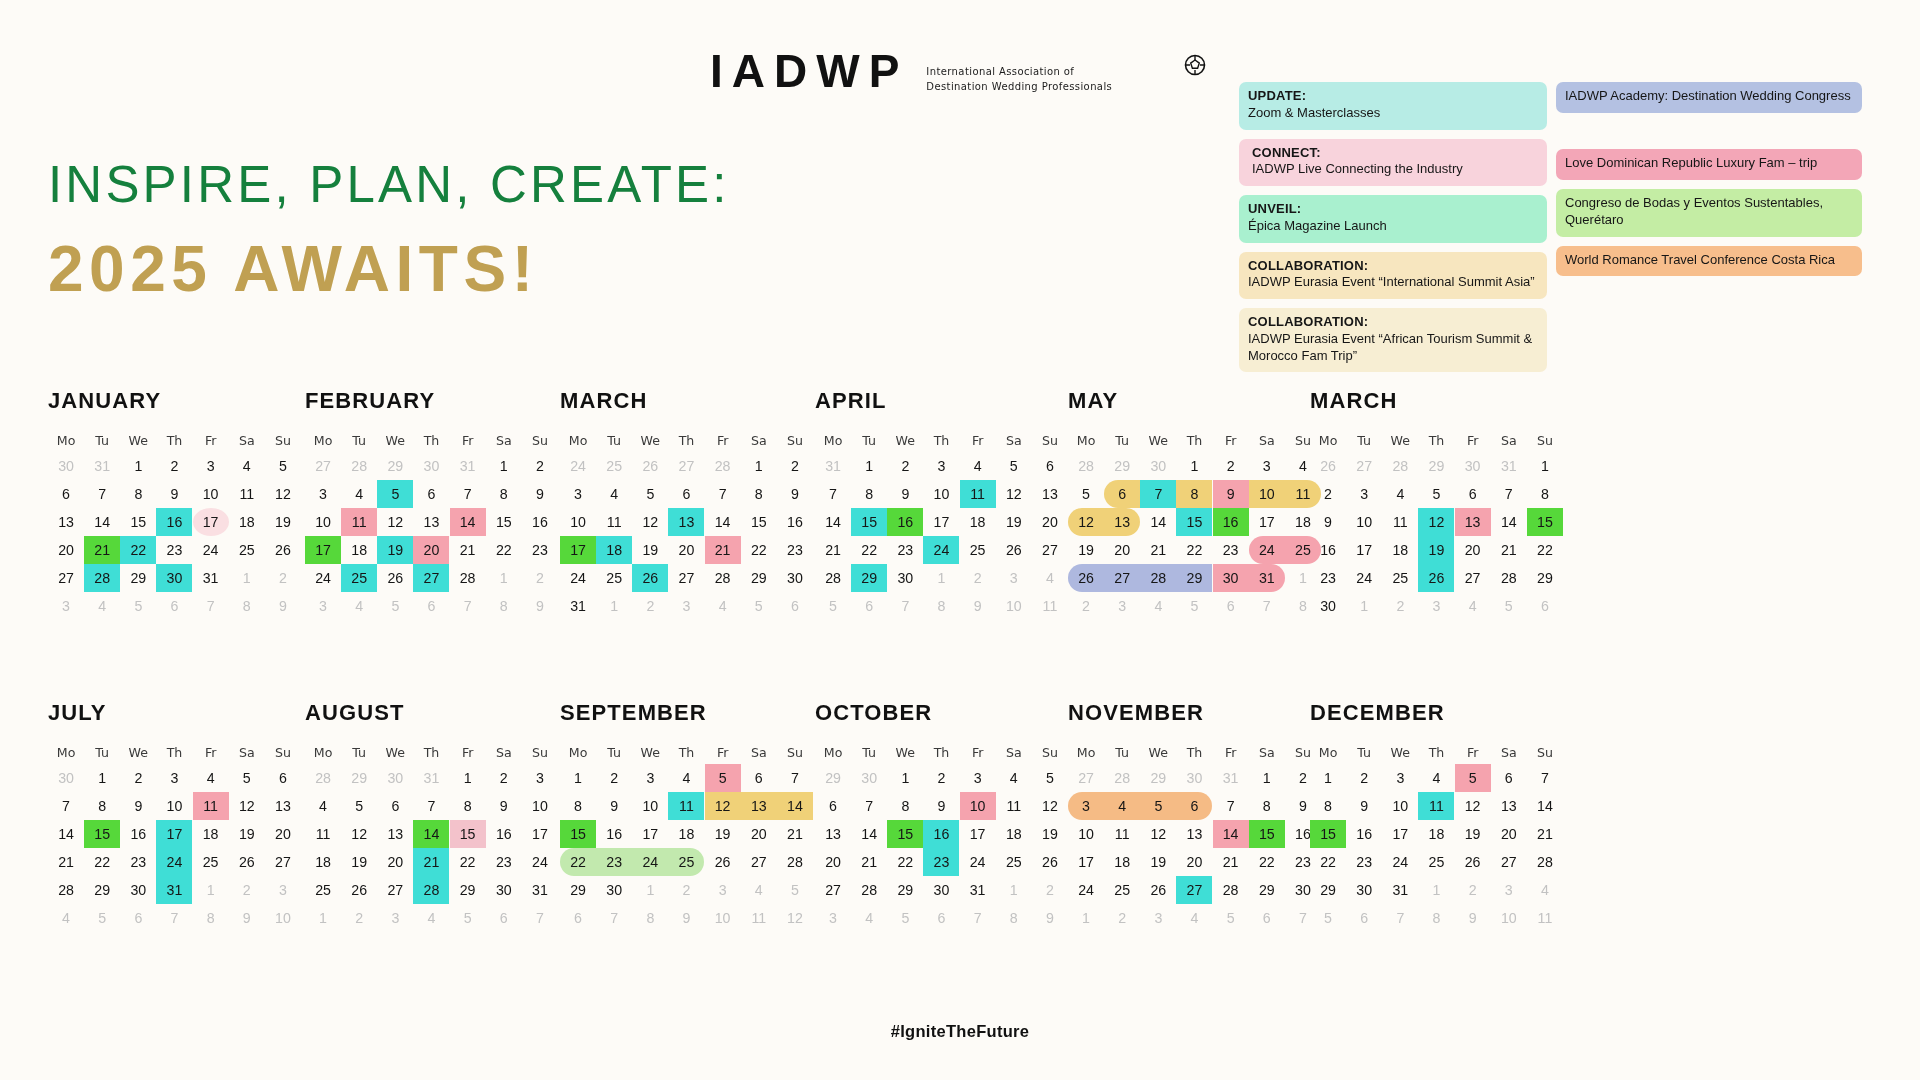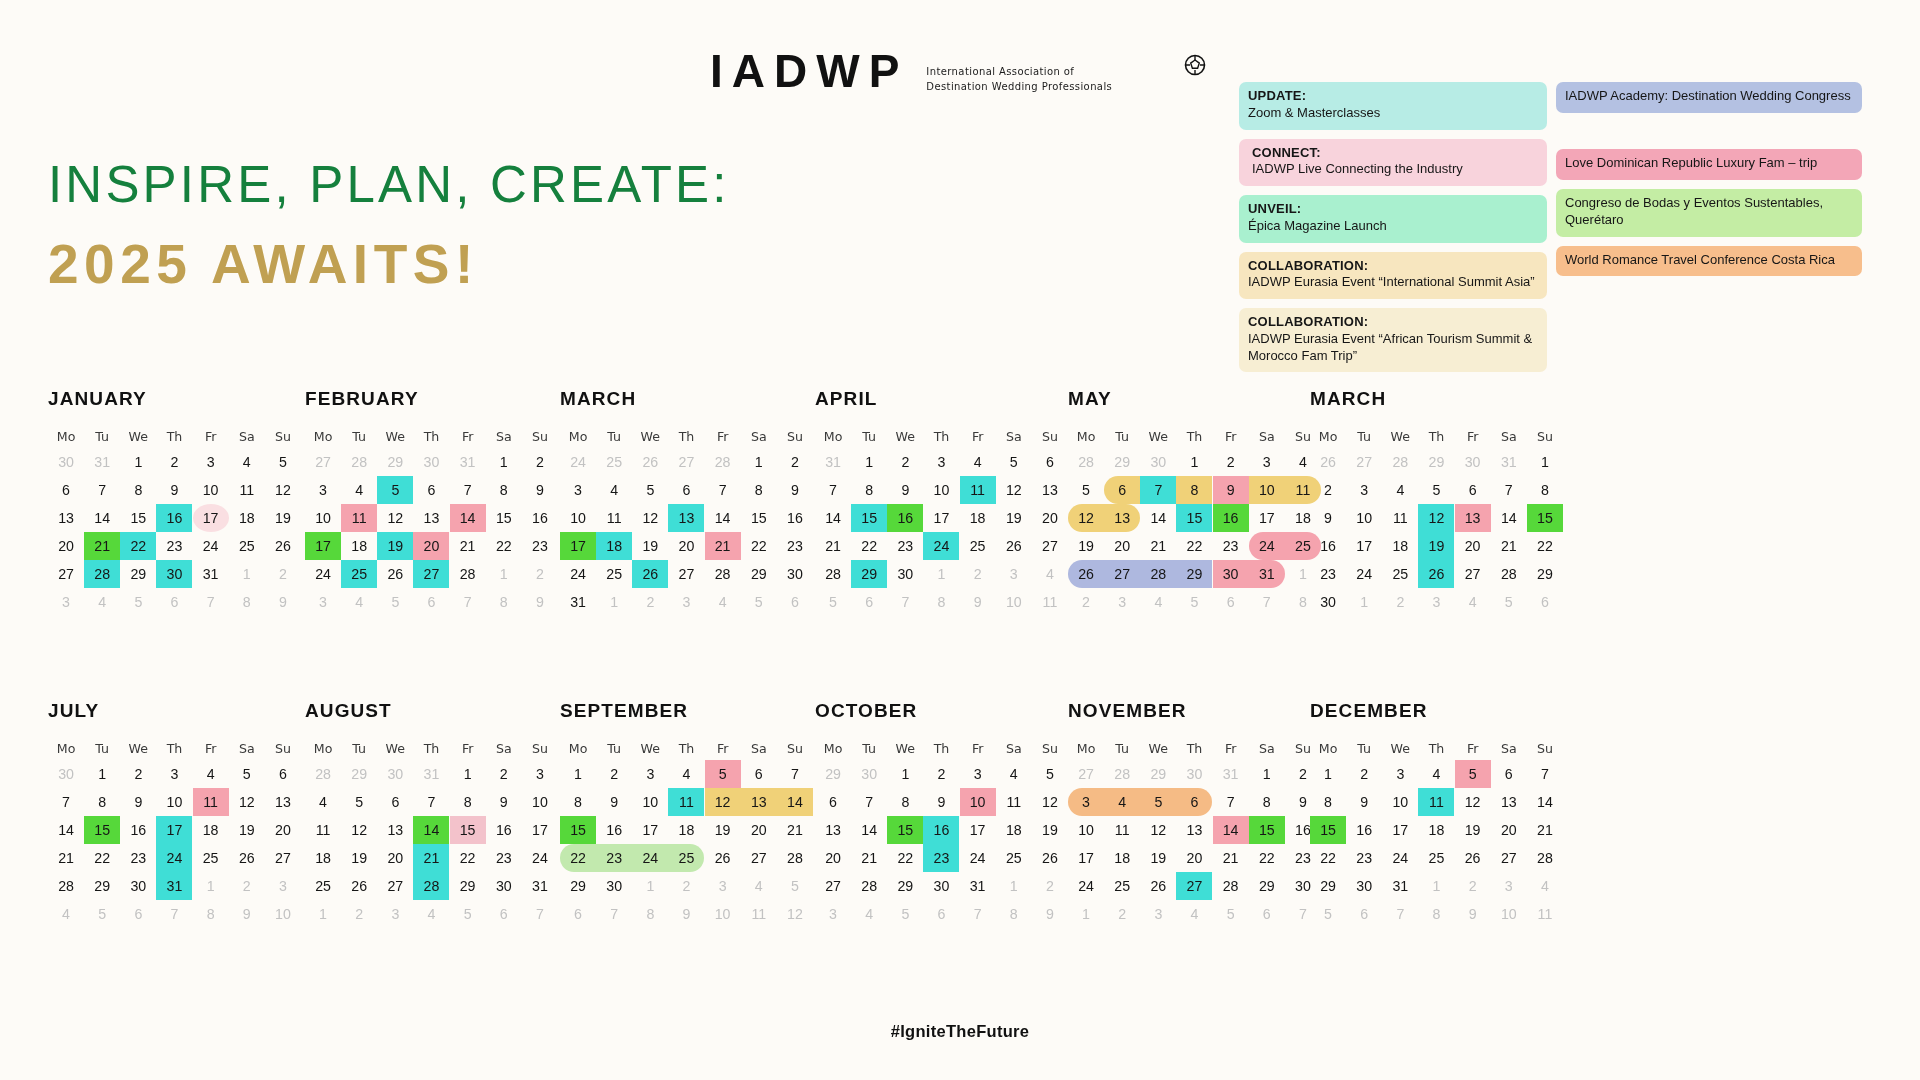--- a/index.html
+++ b/index.html
@@ -27,21 +27,21 @@
   }
   .logo-mark { position: absolute; left: 1182px; top: 52px; }
 
   .headline-1 {
     position: absolute; left: 48px; top: 155px;
     font-size: 51px; font-weight: 400; letter-spacing: 3.2px;
     color: #15803d; white-space: nowrap;
   }
   .headline-2 {
     position: absolute; left: 48px; top: 232px;
-    font-size: 55px; font-weight: 700; letter-spacing: 5.5px;
+    font-size: 64px; font-weight: 700; letter-spacing: 5.5px;
     color: #c0a052; white-space: nowrap;
   }
 
   
   .legend-col { position: absolute; }
   .legend-left { left: 1239px; top: 82px; width: 308px; }
   .legend-right { left: 1556px; top: 82px; width: 306px; }
   .legend-item {
     border-radius: 7px; padding: 6px 9px 8px 9px; margin-bottom: 9px;
   }
@@ -49,21 +49,21 @@
     font-size: 13px; font-weight: 700; letter-spacing: 0.2px;
     color: #161616; line-height: 1.28;
   }
   .legend-item .txt {
     font-size: 13px; font-weight: 400; color: #161616; line-height: 1.30;
   }
 
   
   .cal { position: absolute; width: 258px; }
   .cal-title {
-    font-size: 19px; font-weight: 700; letter-spacing: 1.1px;
+    font-size: 22px; font-weight: 700; letter-spacing: 1.1px;
     color: #111; margin-bottom: 14px;
   }
   table.grid { border-collapse: collapse; table-layout: fixed; width: 253px; }
   table.grid th {
     font-size: 12.6px; font-weight: 400; color: #3a3a3a;
     height: 24px; text-align: center; font-family: "DejaVu Sans", sans-serif;
   }
   table.grid td {
     width: 36px; height: 28px; text-align: center; vertical-align: middle;
     font-size: 14.2px; color: #161616; position: relative; padding: 0;

